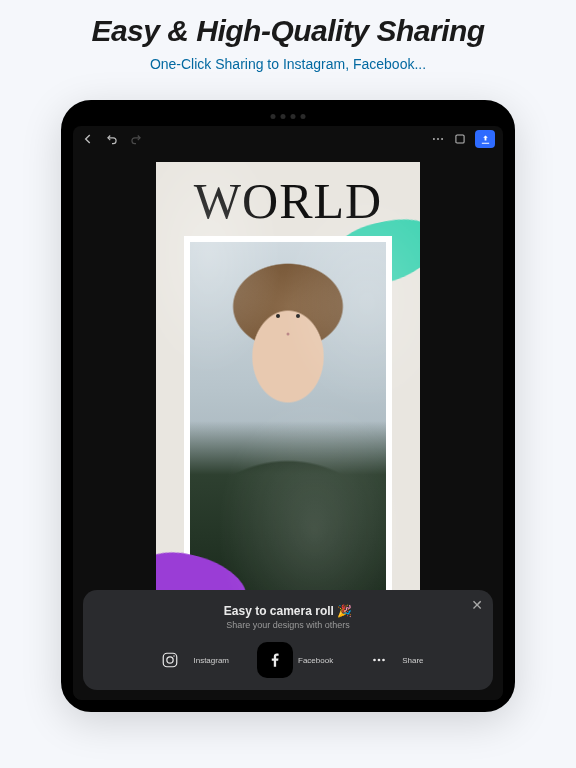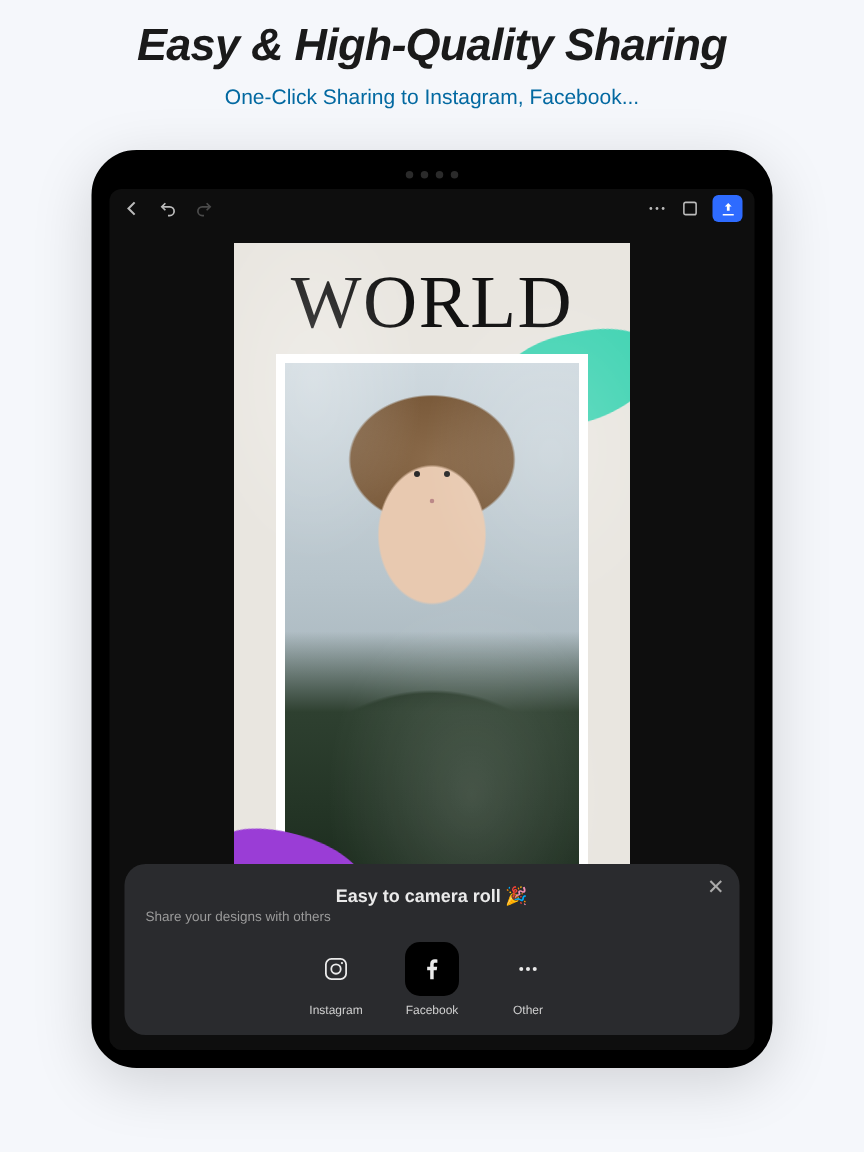--- a/index.html
+++ b/index.html
@@ -172,33 +172,34 @@
     color: #aaa;
     font-size: 14px;
     line-height: 1;
   }
   .sheet-title {
     text-align: center;
     font-size: 12px;
     font-weight: 600;
   }
   .sheet-sub {
+    text-align: center;
     font-size: 9px;
     color: #9a9a9a;
     margin-top: 2px;
   }
   .share-row {
     margin-top: 12px;
     display: flex;
     justify-content: center;
     gap: 28px;
   }
   .share-item {
     display: flex;
-    flex-direction: column;
+    flex-direction: row;
     align-items: center;
     gap: 5px;
   }
   .share-chip {
     width: 36px; height: 36px;
     border-radius: 10px;
     display: flex; align-items: center; justify-content: center;
     background: transparent;
   }
   .share-chip.solid { background: #000; }
@@ -304,20 +305,20 @@
         </div>
 
         <div class="share-item">
           <div class="share-chip">
             <svg viewBox="0 0 24 24" fill="#eaeaea">
                 <circle cx="6" cy="12" r="1.8"></circle>
                 <circle cx="12" cy="12" r="1.8"></circle>
                 <circle cx="18" cy="12" r="1.8"></circle>
               </svg>
           </div>
-          <div class="share-label">Other</div>
+          <div class="share-label">Share</div>
         </div>
 
       </div>
     </div>
 
   </div>
 </div>
 
 </body></html>

